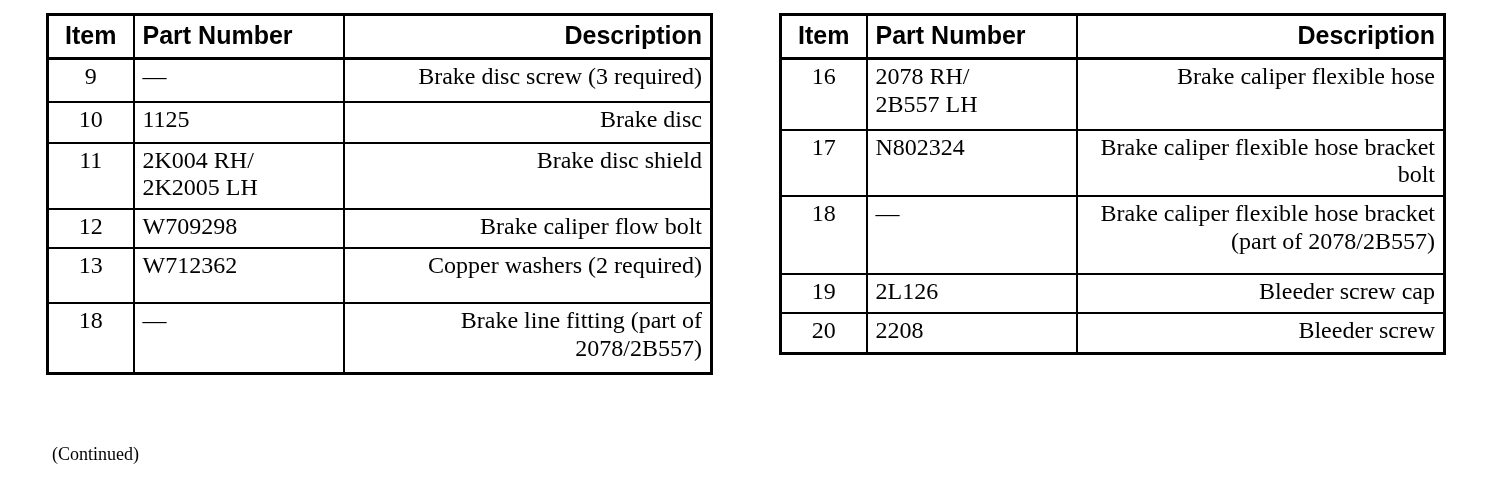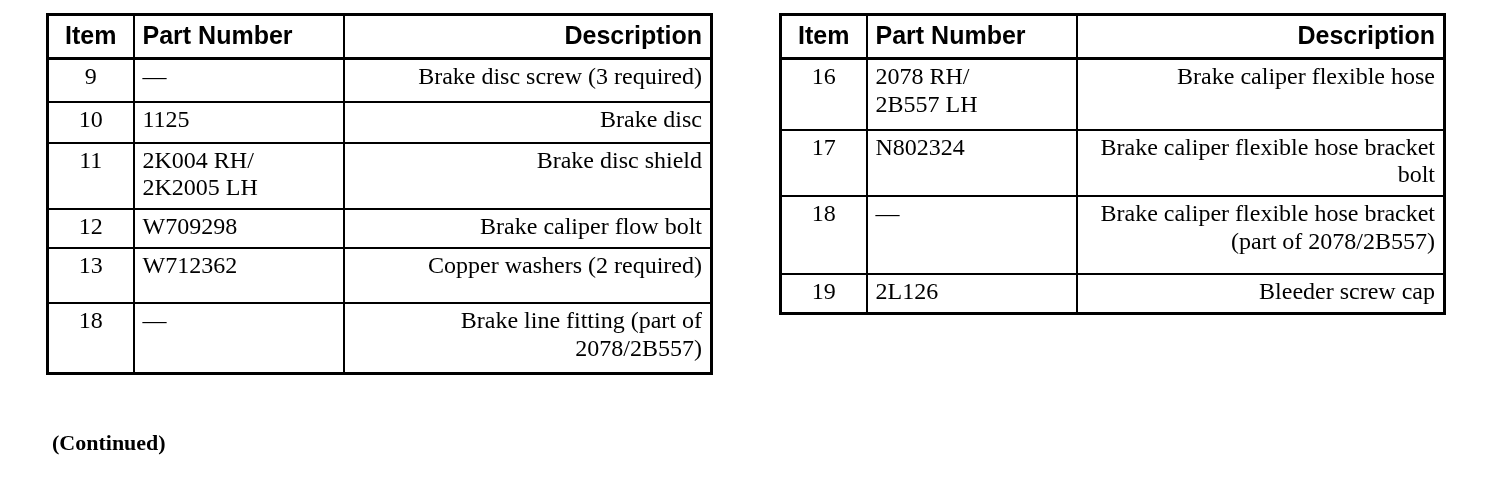--- a/index.html
+++ b/index.html
@@ -75,26 +75,25 @@
     width: 210px;
     white-space: pre-line;
   }
   .c-desc {
     text-align: right;
   }
 
   .continued {
     position: absolute;
     left: 52px;
-    top: 432px;
+    top: 445px;
     font-family: "Liberation Serif", serif;
-    font-size: 22px;
+    font-size: 18px;
     line-height: 1;
     white-space: nowrap;
-    font-weight: bold;
   }
 </style>
 </head>
 <body>
 
 <div class="page">
 
   <table class="parts-table left">
     <thead>
       <tr>
@@ -161,18 +160,23 @@
         <tr style="height: 78px;">
           <td class="c-item">18</td>
           <td class="c-part">—</td>
           <td class="c-desc">Brake caliper flexible hose bracket (part of 2078/2B557)</td>
         </tr>
         <tr style="height: 39px;">
           <td class="c-item">19</td>
           <td class="c-part">2L126</td>
           <td class="c-desc">Bleeder screw cap</td>
         </tr>
+        <tr style="height: 40px;">
+          <td class="c-item">20</td>
+          <td class="c-part">2208</td>
+          <td class="c-desc">Bleeder screw</td>
+        </tr>
       </tbody>
   </table>
 
   <div class="continued">(Continued)</div>
 
 </div>
 
 </body></html>

